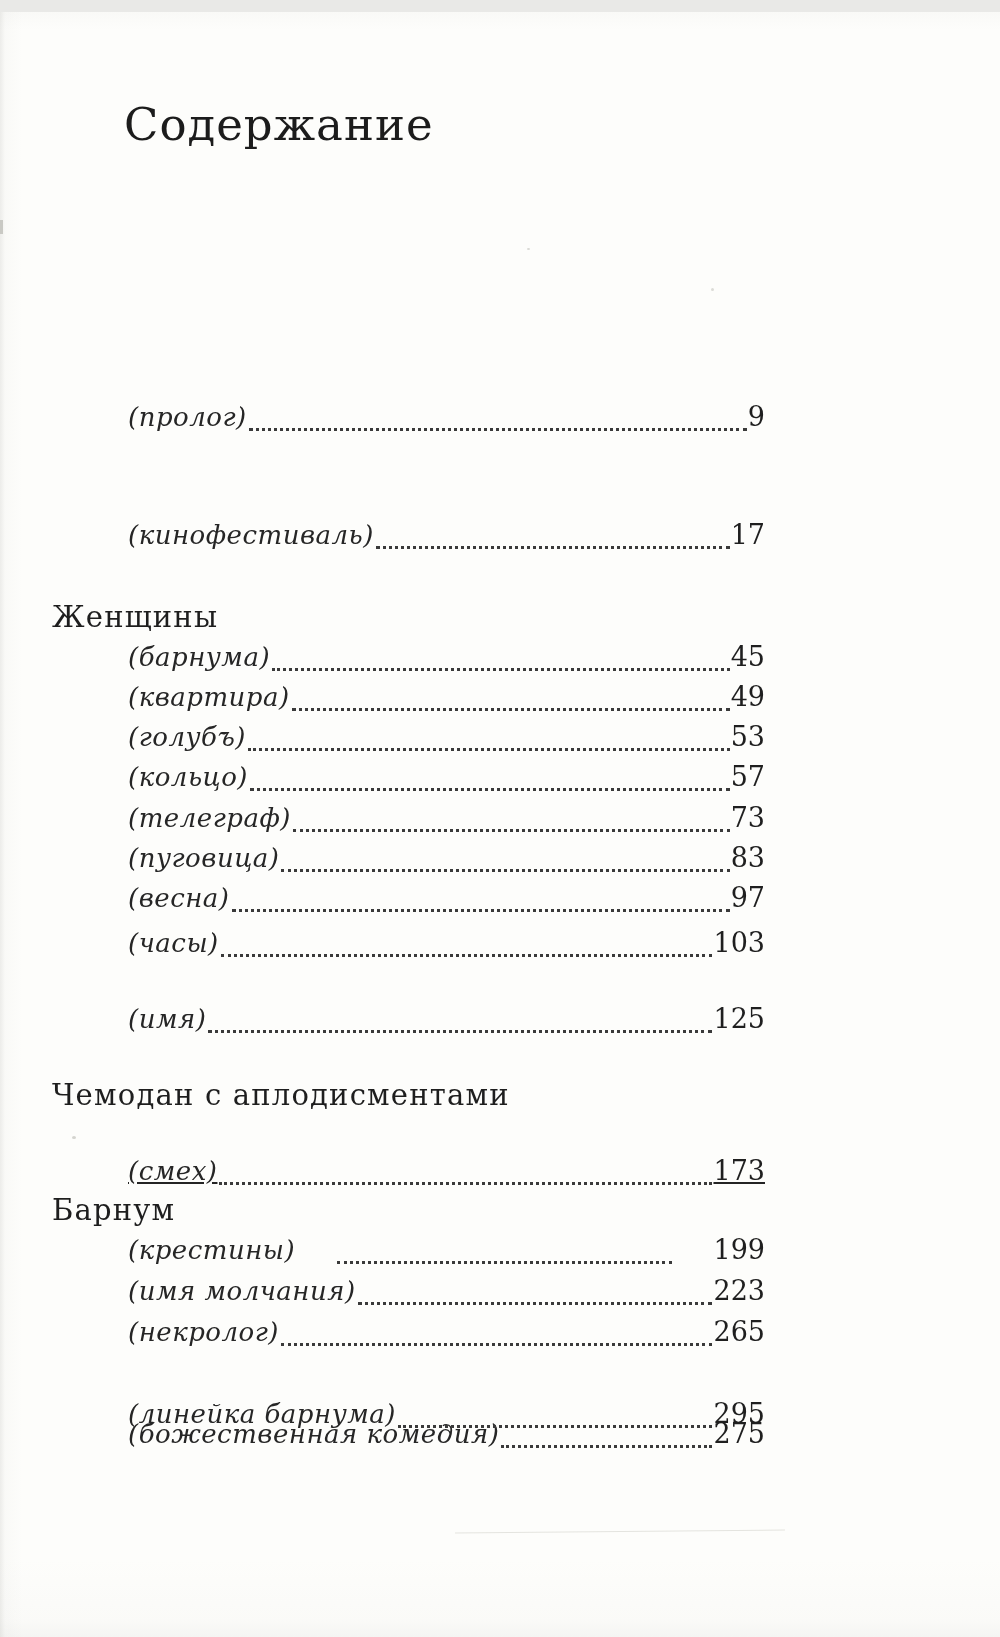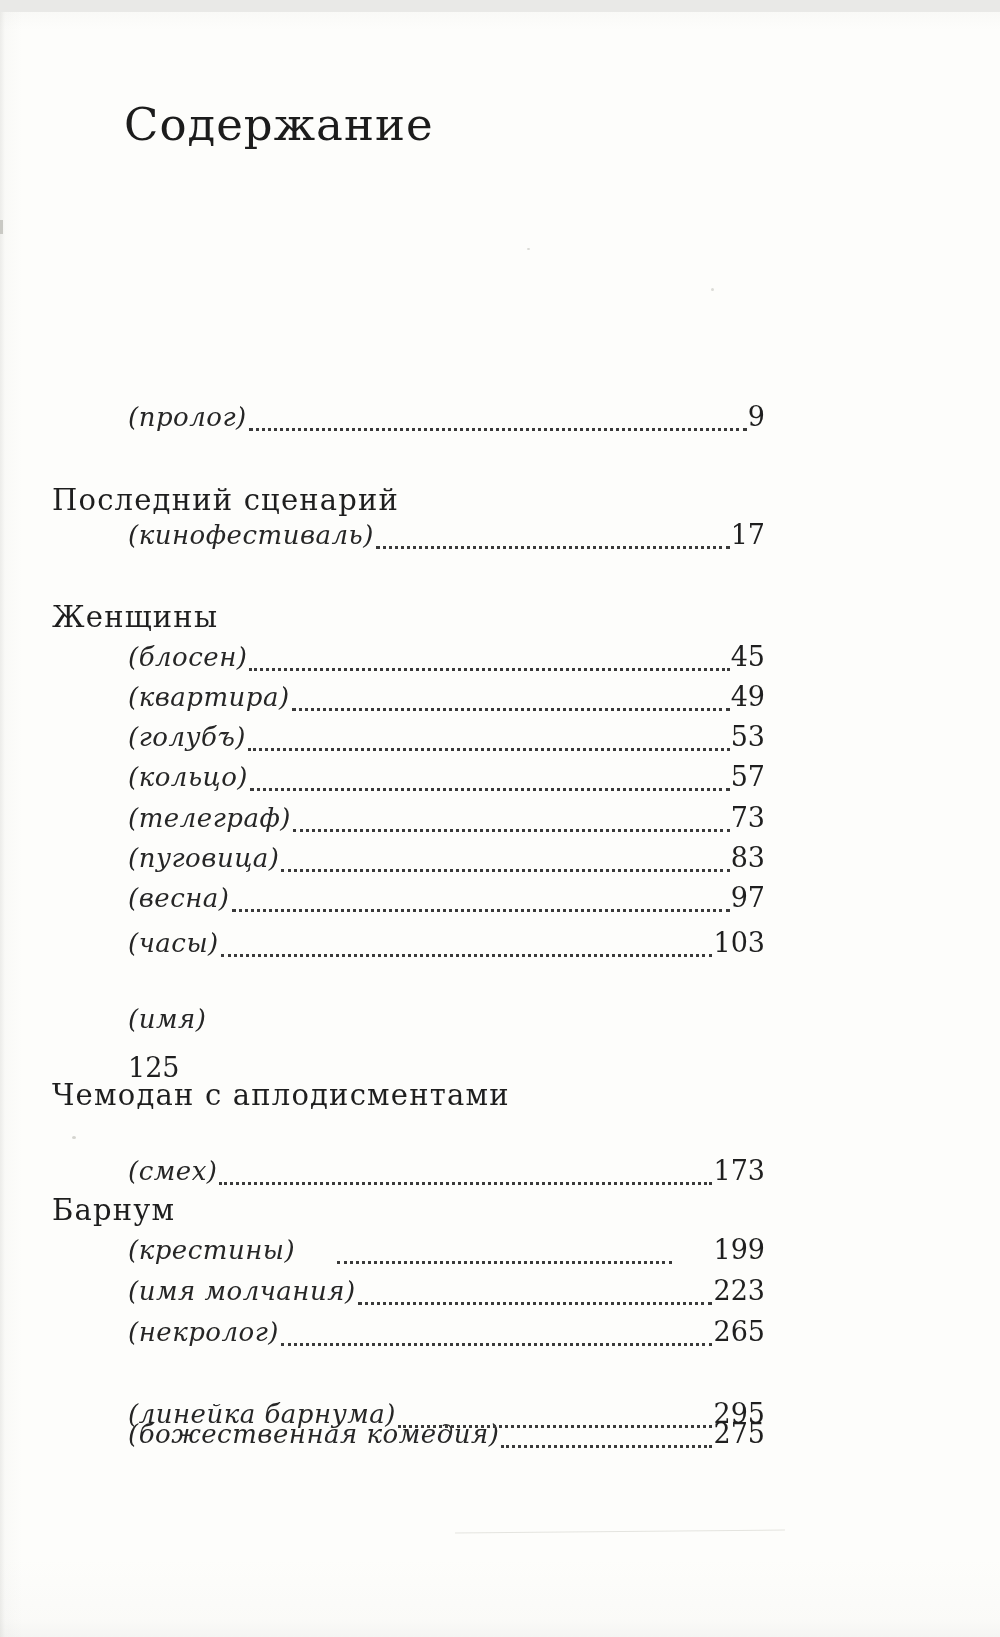--- a/index.html
+++ b/index.html
@@ -117,29 +117,28 @@
 <body>
 
 <div class="page">
   <h1 class="page-title">Содержание</h1>
   <div class="toc">
       <div class="entry-row" style="top: 385px; align-items: flex-end;">
         <span class="entry-label">(пролог)</span>
         <span class="dots"></span>
         <span class="page-num">9</span>
       </div>
-      <div class="section-header" style="top: 468px;">Последний сценарий</div>
       <div class="entry-row" style="top: 503px;">
         <span class="entry-label">(кинофестиваль)</span>
         <span class="dots"></span>
         <span class="page-num">17</span>
       </div>
       <div class="section-header" style="top: 585px;">Женщины</div>
       <div class="entry-row" style="top: 625px;">
-        <span class="entry-label">(блосен)</span>
+        <span class="entry-label">(барнума)</span>
         <span class="dots"></span>
         <span class="page-num">45</span>
       </div>
       <div class="entry-row" style="top: 665px;">
         <span class="entry-label">(квартира)</span>
         <span class="dots"></span>
         <span class="page-num">49</span>
       </div>
       <div class="entry-row" style="top: 705px;">
         <span class="entry-label">(голубъ)</span>
@@ -164,27 +163,27 @@
       <div class="entry-row" style="top: 866px;">
         <span class="entry-label">(весна)</span>
         <span class="dots"></span>
         <span class="page-num">97</span>
       </div>
       <div class="entry-row" style="top: 911px;">
         <span class="entry-label">(часы)</span>
         <span class="dots"></span>
         <span class="page-num">103</span>
       </div>
-      <div class="entry-row" style="top: 987px; flex-direction: column;">
+      <div class="entry-row" style="top: 987px;">
         <span class="entry-label">(имя)</span>
         <span class="dots"></span>
         <span class="page-num">125</span>
       </div>
       <div class="section-header" style="top: 1063px;">Чемодан с аплодисментами</div>
-      <div class="entry-row" style="top: 1139px;">
+      <div class="entry-row" style="top: 1139px; text-decoration: underline;">
         <span class="entry-label">(смех)</span>
         <span class="dots"></span>
         <span class="page-num">173</span>
       </div>
       <div class="section-header" style="top: 1178px;">Барнум</div>
       <div class="entry-row" style="top: 1218px; gap: 40px;">
         <span class="entry-label">(крестины)</span>
         <span class="dots"></span>
         <span class="page-num">199</span>
       </div>

